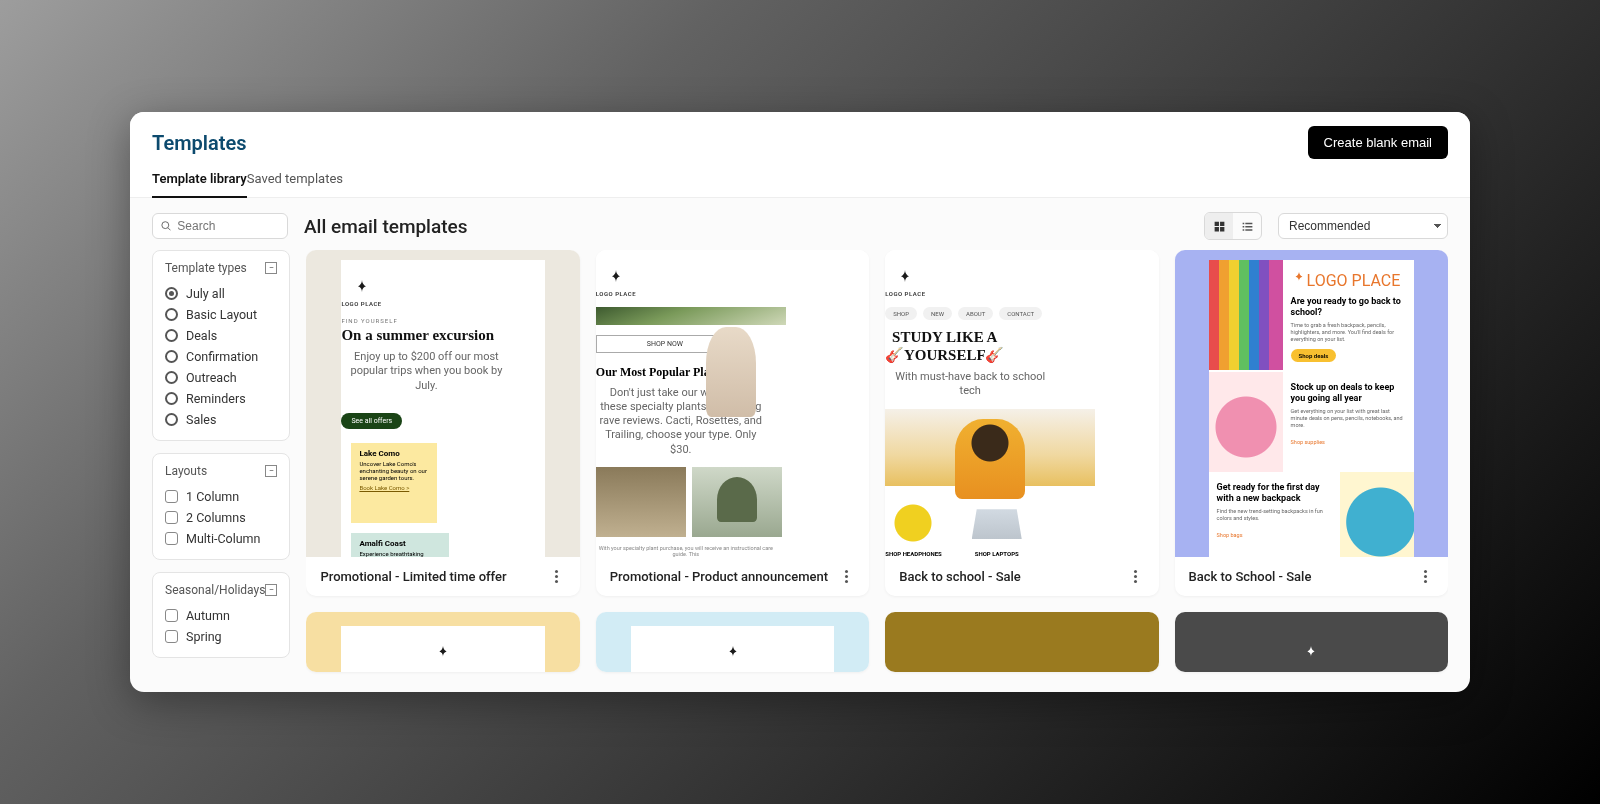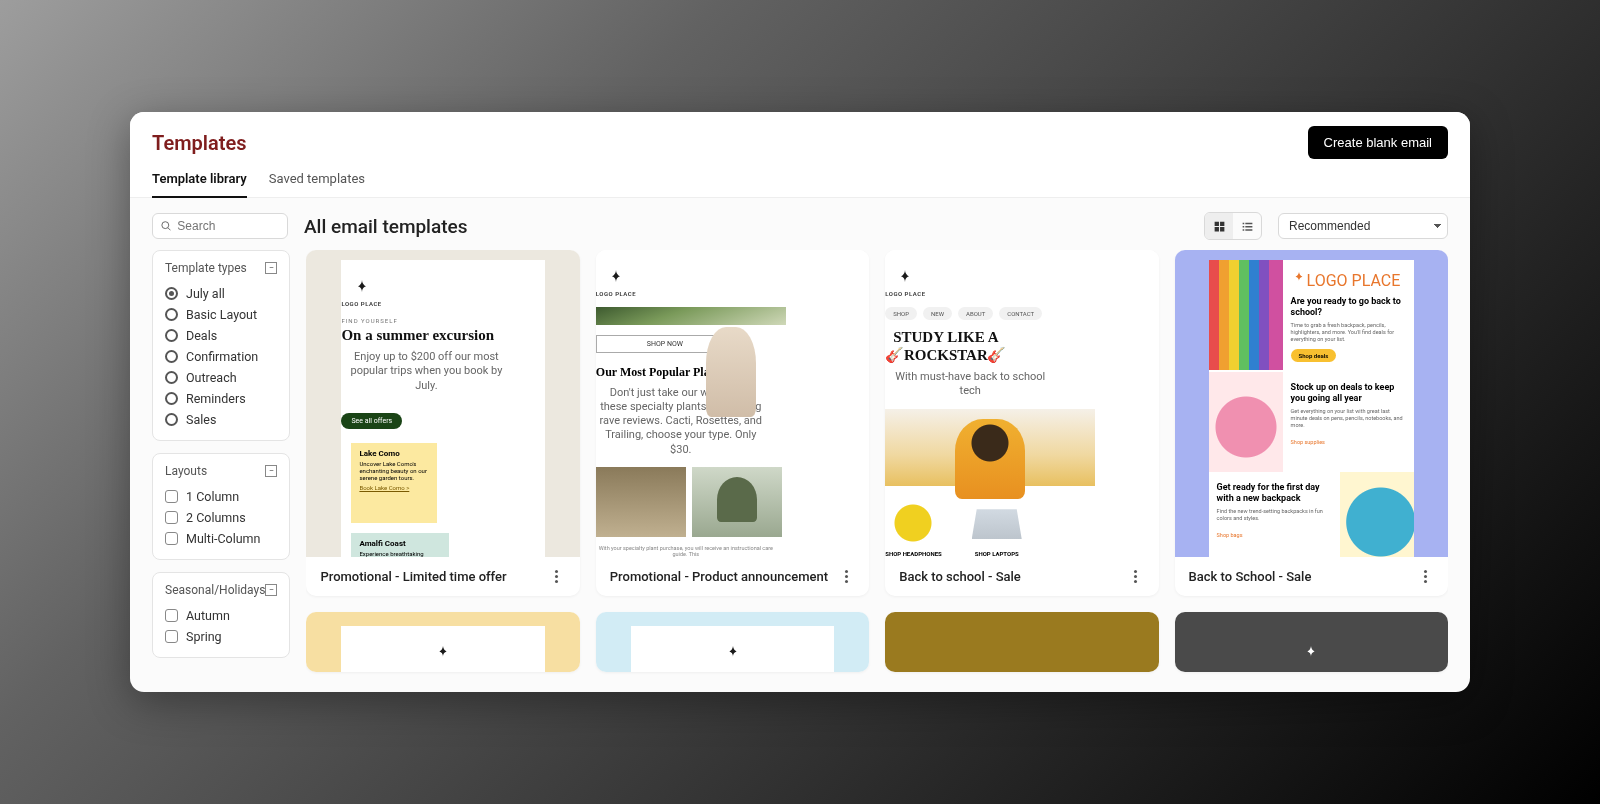--- a/index.html
+++ b/index.html
@@ -16,27 +16,27 @@
     border-radius: 14px;
     box-shadow: 0 10px 40px rgba(0,0,0,.35);
     display:flex; flex-direction:column;
     overflow:hidden;
   }
   .header {
     padding: 14px 22px 0 22px;
     background:#fff;
     display:flex; justify-content:space-between; align-items:center;
   }
-  .title { font-size: 20px; font-weight:600; color:#7f1d1d; }
+  .title { font-size: 20px; font-weight:600; color:#0c4a6e; }
   .blank-btn {
     background:#000; color:#fff; border:none; border-radius:6px;
     padding:9px 16px; font-size:13px; font-weight:500; cursor:pointer;
   }
   .tabs {
-    display:flex; gap:22px; padding: 12px 22px 0 22px; background:#fff;
+    display:flex; padding: 12px 22px 0 22px; background:#fff;
     border-bottom:1px solid #eee;
   }
   .tab { font-size:13px; color:#555; padding-bottom:10px; cursor:pointer; }
   .tab.active { color:#111; font-weight:600; border-bottom:2px solid #111; margin-bottom:-1px; }
   
   .toolbar-row {
     display:flex; align-items:center; gap:16px;
     padding:14px 22px 10px 22px;
   }
   .search {
@@ -341,21 +341,21 @@
                   <path class="leaf" d="M12 2c0 6-5 8-5 8s5 1 5 7c0-6 5-7 5-7s-5-2-5-8z"></path>
                 </svg>
                 <span class="logo-text">LOGO PLACE</span>
               </div>
             <div class="nav">
               <span>SHOP</span>
               <span>NEW</span>
               <span>ABOUT</span>
               <span>CONTACT</span>
             </div>
-            <h3><span>STUDY LIKE A</span><br><span class="guitar">🎸</span><span>ROCKSTAR</span><span class="guitar">🎸</span></h3>
+            <h3><span>STUDY LIKE A</span><br><span class="guitar">🎸</span><span>YOURSELF</span><span class="guitar">🎸</span></h3>
             <p class="sub">With must-have back to school tech</p>
             <div class="hero3"></div>
             <div class="prods">
               <div class="prod">
                   <div class="pic headph"></div>
                   <b>SHOP HEADPHONES</b>
                 </div>
               <div class="prod">
                   <div class="pic laptop"></div>
                   <b>SHOP LAPTOPS</b>

